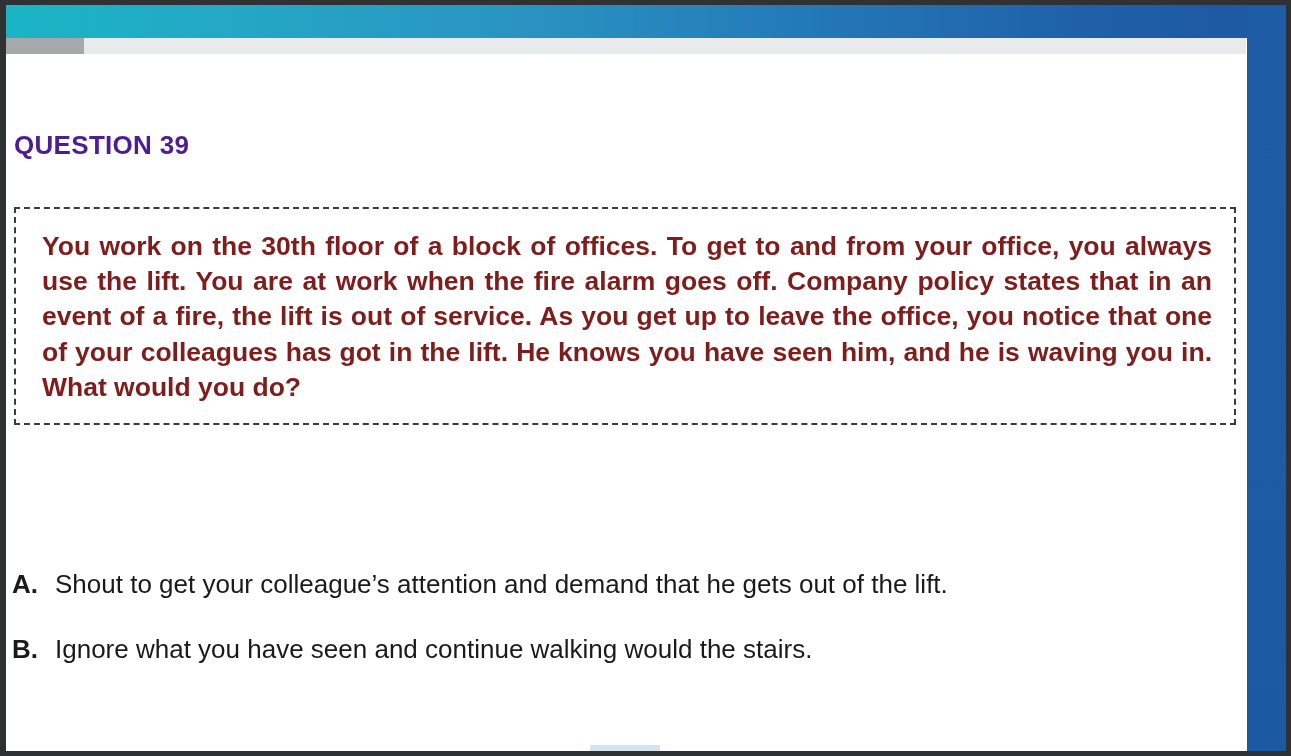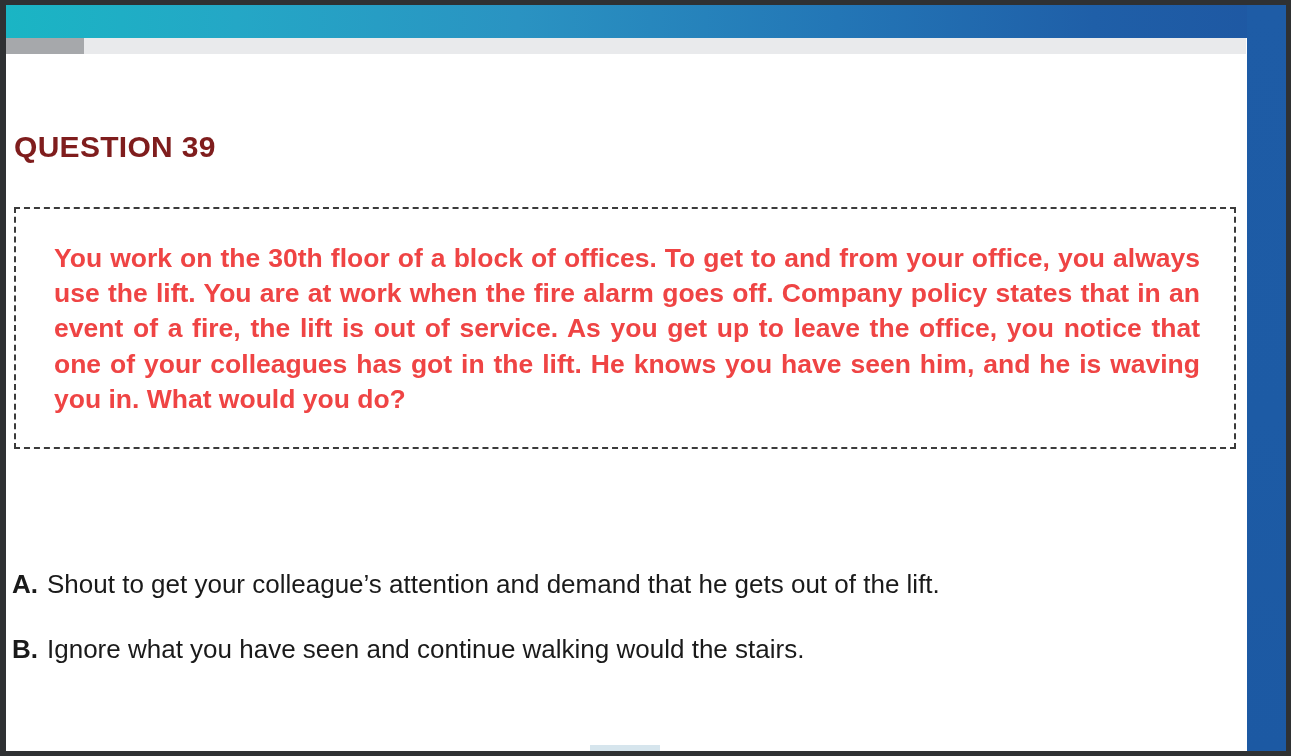--- a/index.html
+++ b/index.html
@@ -84,43 +84,43 @@
     position: absolute;
     left: 6px; top: 54px;
     width: 1240px; height: 697px;
     background: #ffffff;
   }
 
   .question-title {
     position: absolute;
     left: 8px;
     top: 76px;
-    font-size: 30px;
+    font-size: 26px;
     font-weight: bold;
-    color: #7f1d1d;
+    color: #4c1d95;
     letter-spacing: 0.3px;
   }
 
   .stem-box {
     position: absolute;
     left: 8px;
     top: 153px;
     width: 1222px;
     box-sizing: border-box;
     border: 2px dashed #3b3b3b;
     padding: 16px 18px 14px 22px;
   }
   .stem-text {
     font-size: 26.5px;
     font-weight: bold;
     line-height: 1.33;
-    color: #ef4444;
+    color: #7f1d1d;
     text-align: justify;
     text-justify: inter-word;
-    margin: 16px;
+    margin: 4px;
   }
 
   .options {
     position: absolute;
     left: 6px;
     top: 512px;
     width: 1215px;
   }
   .option {
     display: flex;
@@ -131,20 +131,21 @@
     color: #1a1a1a;
   }
   .option-letter {
     font-weight: bold;
     flex: 0 0 auto;
     margin-right: 9px;
   }
   .option-text {
     flex: 1 1 auto;
     font-weight: normal;
+    margin-left: 8px;
   }
   .option-b .option-text {
     white-space: nowrap;
   }
 
   
   .bottom-sliver {
     position: absolute;
     left: 590px;
     bottom: 5px;

